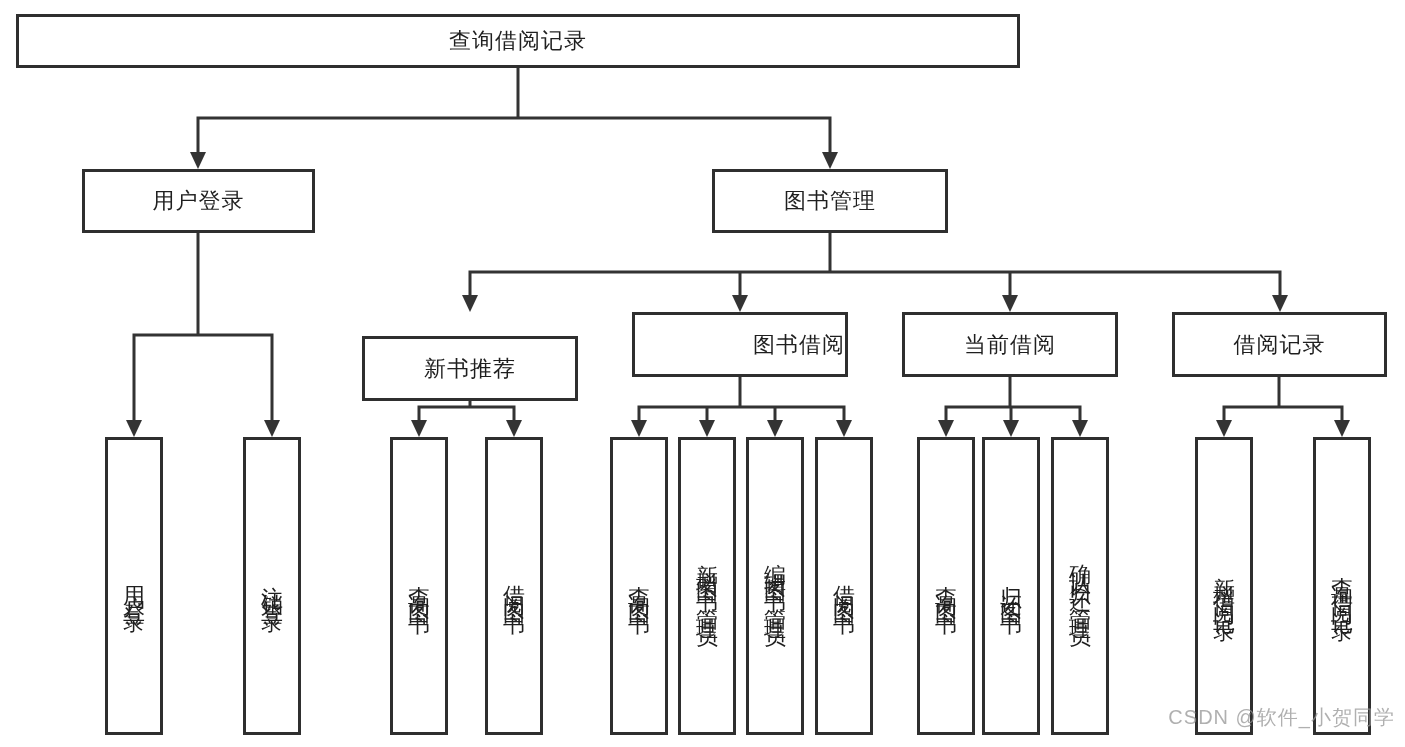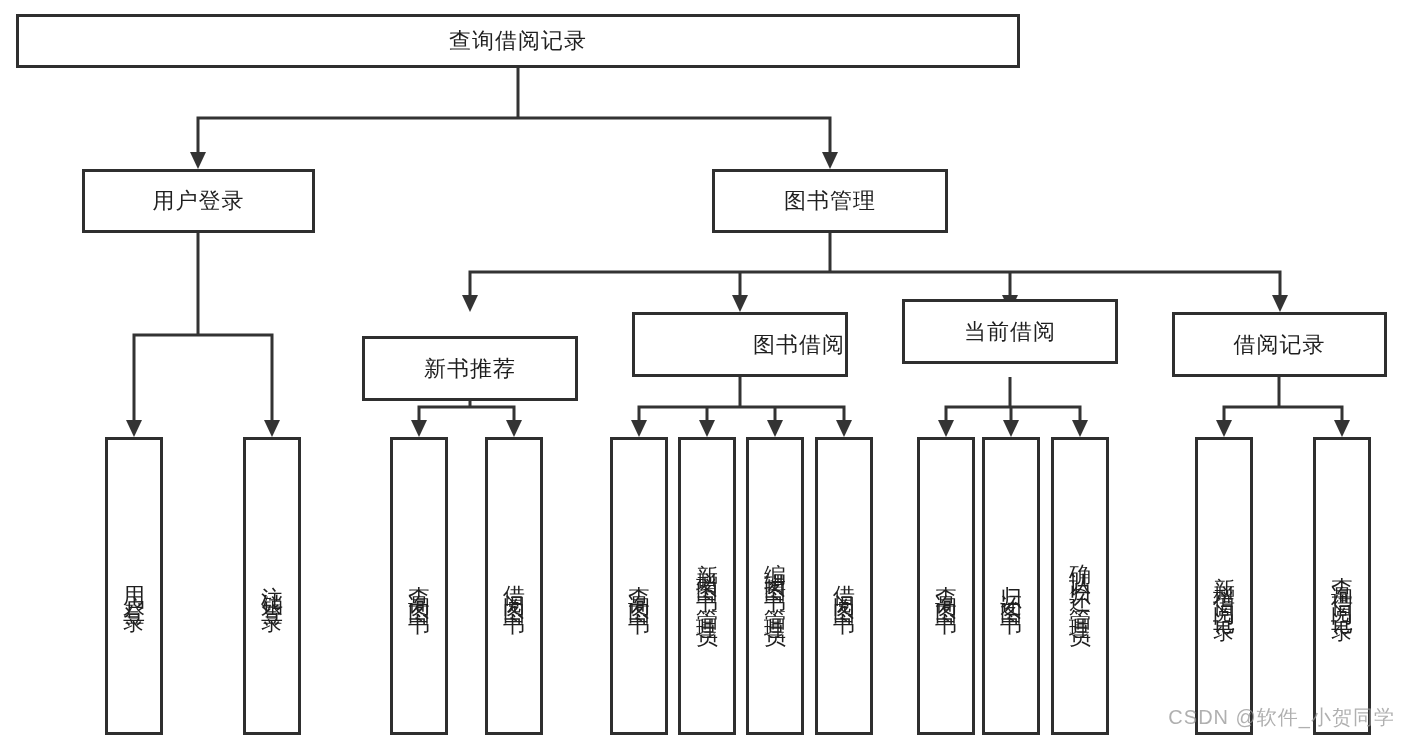--- a/index.html
+++ b/index.html
@@ -124,21 +124,21 @@
   <div class="node" style="left:712px; top:169px; width:236px; height:64px;">
     <span>图书管理</span>
   </div>
 
   <div class="node" style="left:362px; top:312px; width:216px; height:65px;margin-top:24px;">
     <span>新书推荐</span>
   </div>
   <div class="node" style="left:632px; top:312px; width:216px; height:65px;justify-content:flex-end;">
     <span>图书借阅</span>
   </div>
-  <div class="node" style="left:902px; top:299px; width:216px; height:65px;">
+  <div class="node" style="left:902px; top:312px; width:216px; height:65px;">
     <span>当前借阅</span>
   </div>
   <div class="node" style="left:1172px; top:312px; width:215px; height:65px;">
     <span>借阅记录</span>
   </div>
 
   <div class="node leaf" style="left:105px; top:437px; width:58px; height:298px;">
     <span>用户登录</span>
   </div>
   <div class="node leaf" style="left:243px; top:437px; width:58px; height:298px;">

